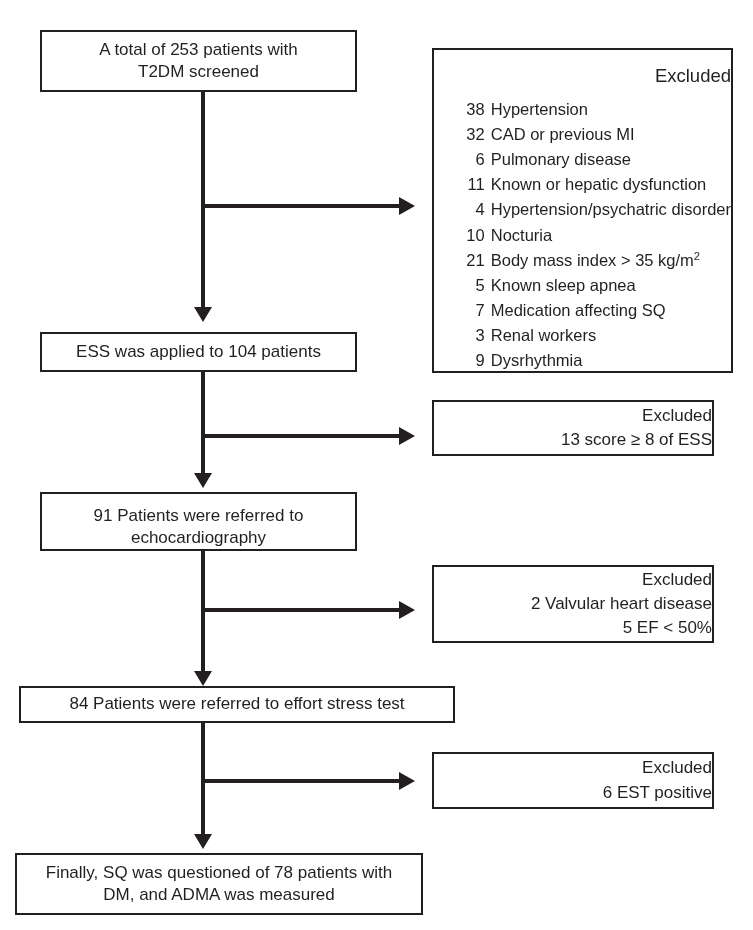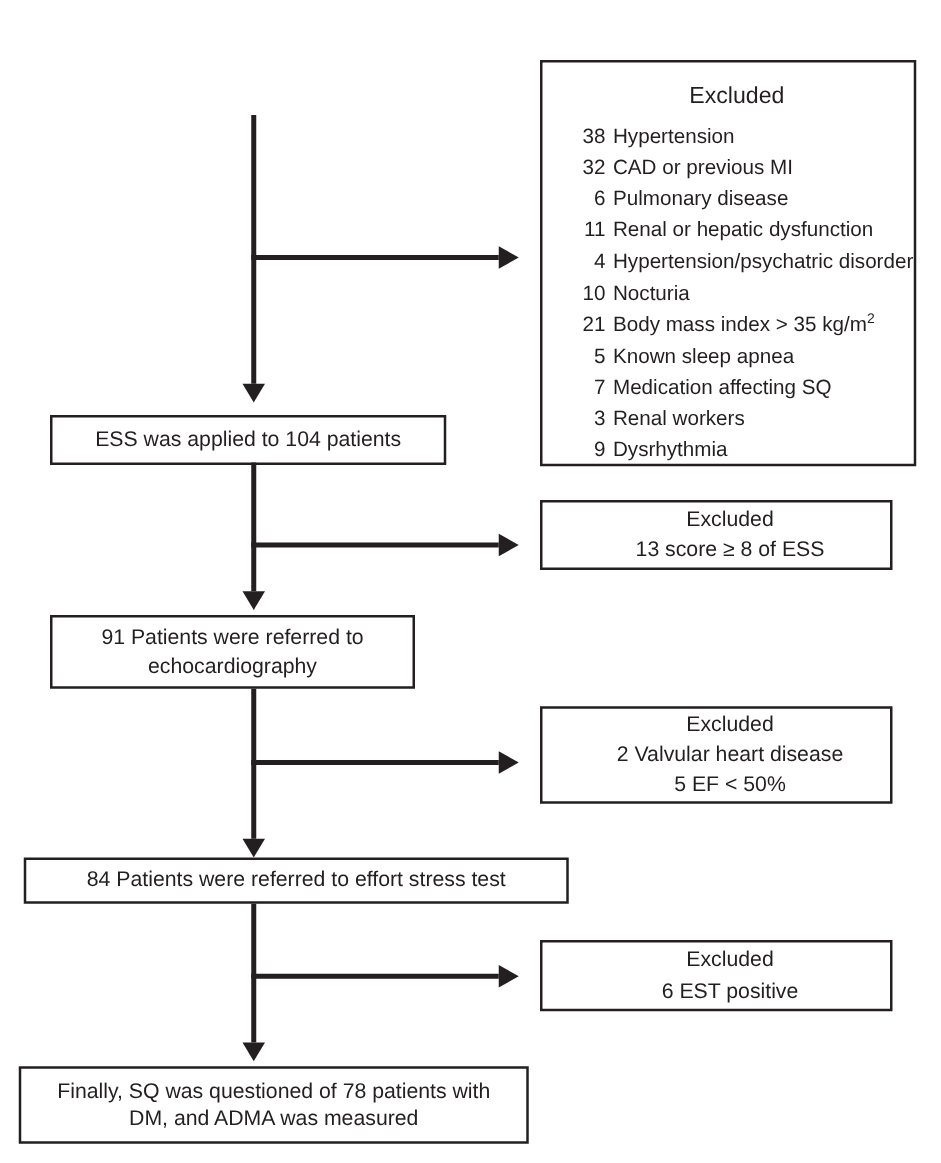--- a/index.html
+++ b/index.html
@@ -27,21 +27,21 @@
     display: flex;
     flex-direction: column;
     justify-content: center;
   }
   .node-center {
     text-align: center;
     align-items: center;
   }
   .node-left {
     text-align: left;
-    align-items: center;
+    align-items: flex-end;
   }
   .node .line {
     display: block;
     white-space: pre;
     line-height: 1.30;
   }
   .t17 { font-size: 17px; }
 
   
   .excl-title {
@@ -106,28 +106,32 @@
     border-top: 9px solid transparent;
     border-bottom: 9px solid transparent;
     border-left: 16px solid #231f20;
   }
 </style>
 </head>
 <body>
 
 <div id="flow-root">
 
+  <div class="node node-center" style="left:40px; top:30px; width:317px; height:62px;">
+    <span class="line t17">A total of 253 patients with</span>
+    <span class="line t17">T2DM screened</span>
+  </div>
 
   <div class="node node-left" style="left:432px; top:48px; width:301px; height:325px; justify-content:flex-start; padding-top:14px;">
     <div class="excl-title">Excluded</div>
     <ul class="excl-list" id="excl-list">
         <li><span class="excl-num">38</span><span class="excl-txt"><span>Hypertension</span></span></li>
         <li><span class="excl-num">32</span><span class="excl-txt"><span>CAD or previous MI</span></span></li>
         <li><span class="excl-num">6</span><span class="excl-txt"><span>Pulmonary disease</span></span></li>
-        <li><span class="excl-num">11</span><span class="excl-txt"><span>Renal or hepatic dysfunction</span></span></li>
+        <li><span class="excl-num">11</span><span class="excl-txt"><span>Known or hepatic dysfunction</span></span></li>
         <li><span class="excl-num">4</span><span class="excl-txt"><span>Hypertension/psychatric disorder</span></span></li>
         <li><span class="excl-num">10</span><span class="excl-txt"><span>Nocturia</span></span></li>
         <li><span class="excl-num">21</span><span class="excl-txt"><span>Body mass index &gt; 35 kg/m</span><sup>2</sup></span></li>
         <li><span class="excl-num">5</span><span class="excl-txt"><span>Known sleep apnea</span></span></li>
         <li><span class="excl-num">7</span><span class="excl-txt"><span>Medication affecting SQ</span></span></li>
         <li><span class="excl-num">3</span><span class="excl-txt"><span>Renal workers</span></span></li>
         <li><span class="excl-num">9</span><span class="excl-txt"><span>Dysrhythmia</span></span></li>
       </ul>
   </div>
 
@@ -143,21 +147,21 @@
   <div class="node node-left small-excl" style="left:432px; top:400px; width:282px; height:56px;">
     <span class="line">Excluded</span>
     <span class="line">13 score ≥ 8 of ESS</span>
   </div>
 
   <div class="conn v-line" style="left:201px; top:370px; height:103px;"></div>
   <div class="arrow-down" style="left:194px; top:473px;"></div>
   <div class="conn h-line" style="left:201px; top:434px; width:198px;"></div>
   <div class="arrow-right" style="left:399px; top:427px;"></div>
 
-  <div class="node node-center" style="left:40px; top:492px; width:292px; height:59px;">
+  <div class="node node-center" style="left:40px; top:492px; width:317px; height:59px;justify-content:flex-end;">
     <span class="line t17">91 Patients were referred to</span>
     <span class="line t17">echocardiography</span>
   </div>
 
   <div class="node node-left small-excl" style="left:432px; top:565px; width:282px; height:78px;">
     <span class="line">Excluded</span>
     <span class="line">2 Valvular heart disease</span>
     <span class="line">5 EF &lt; 50%</span>
   </div>
 

